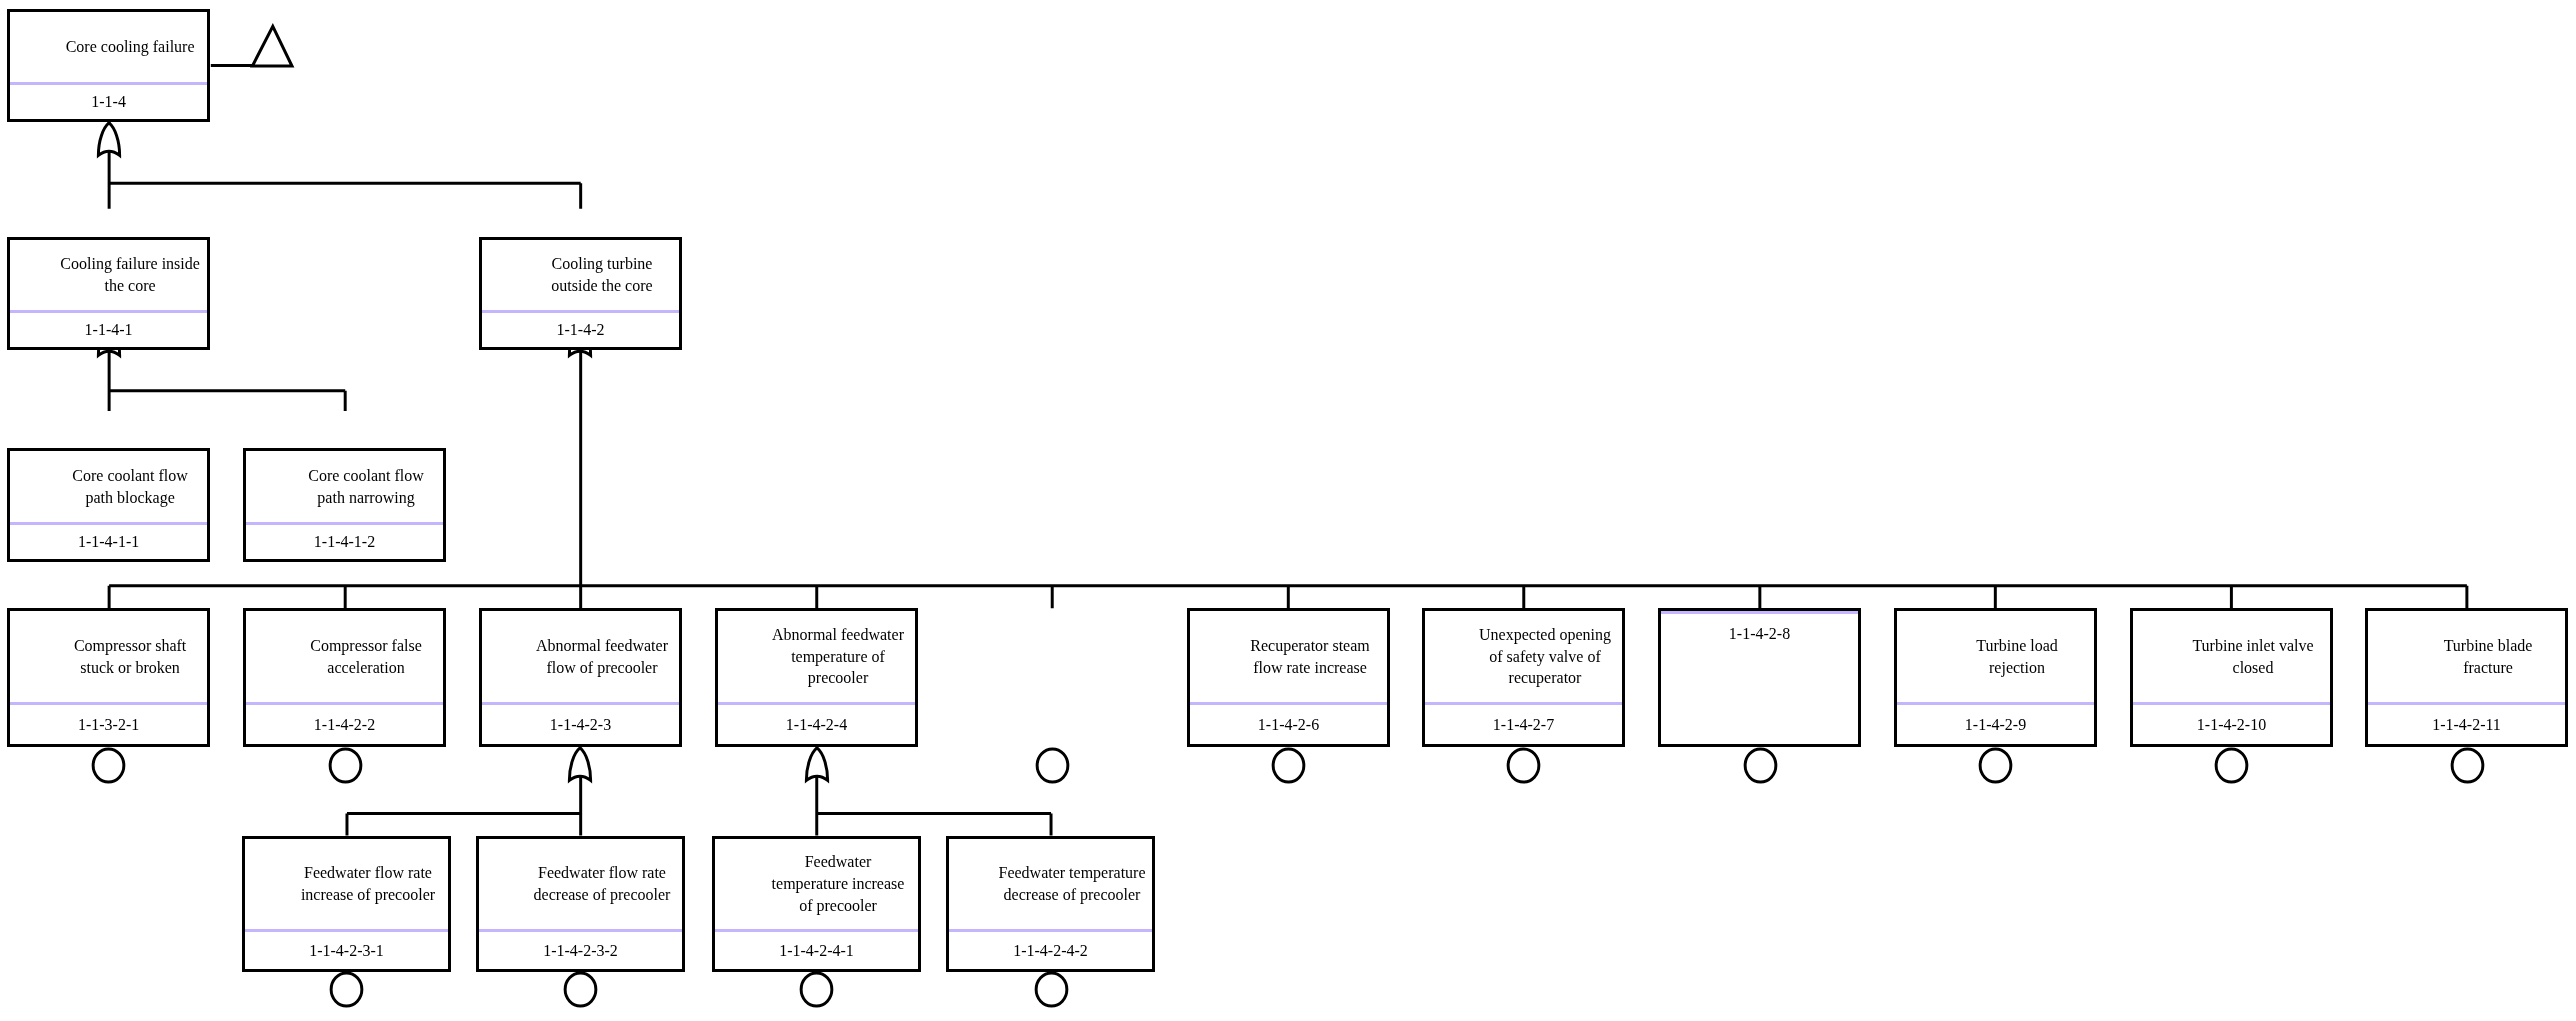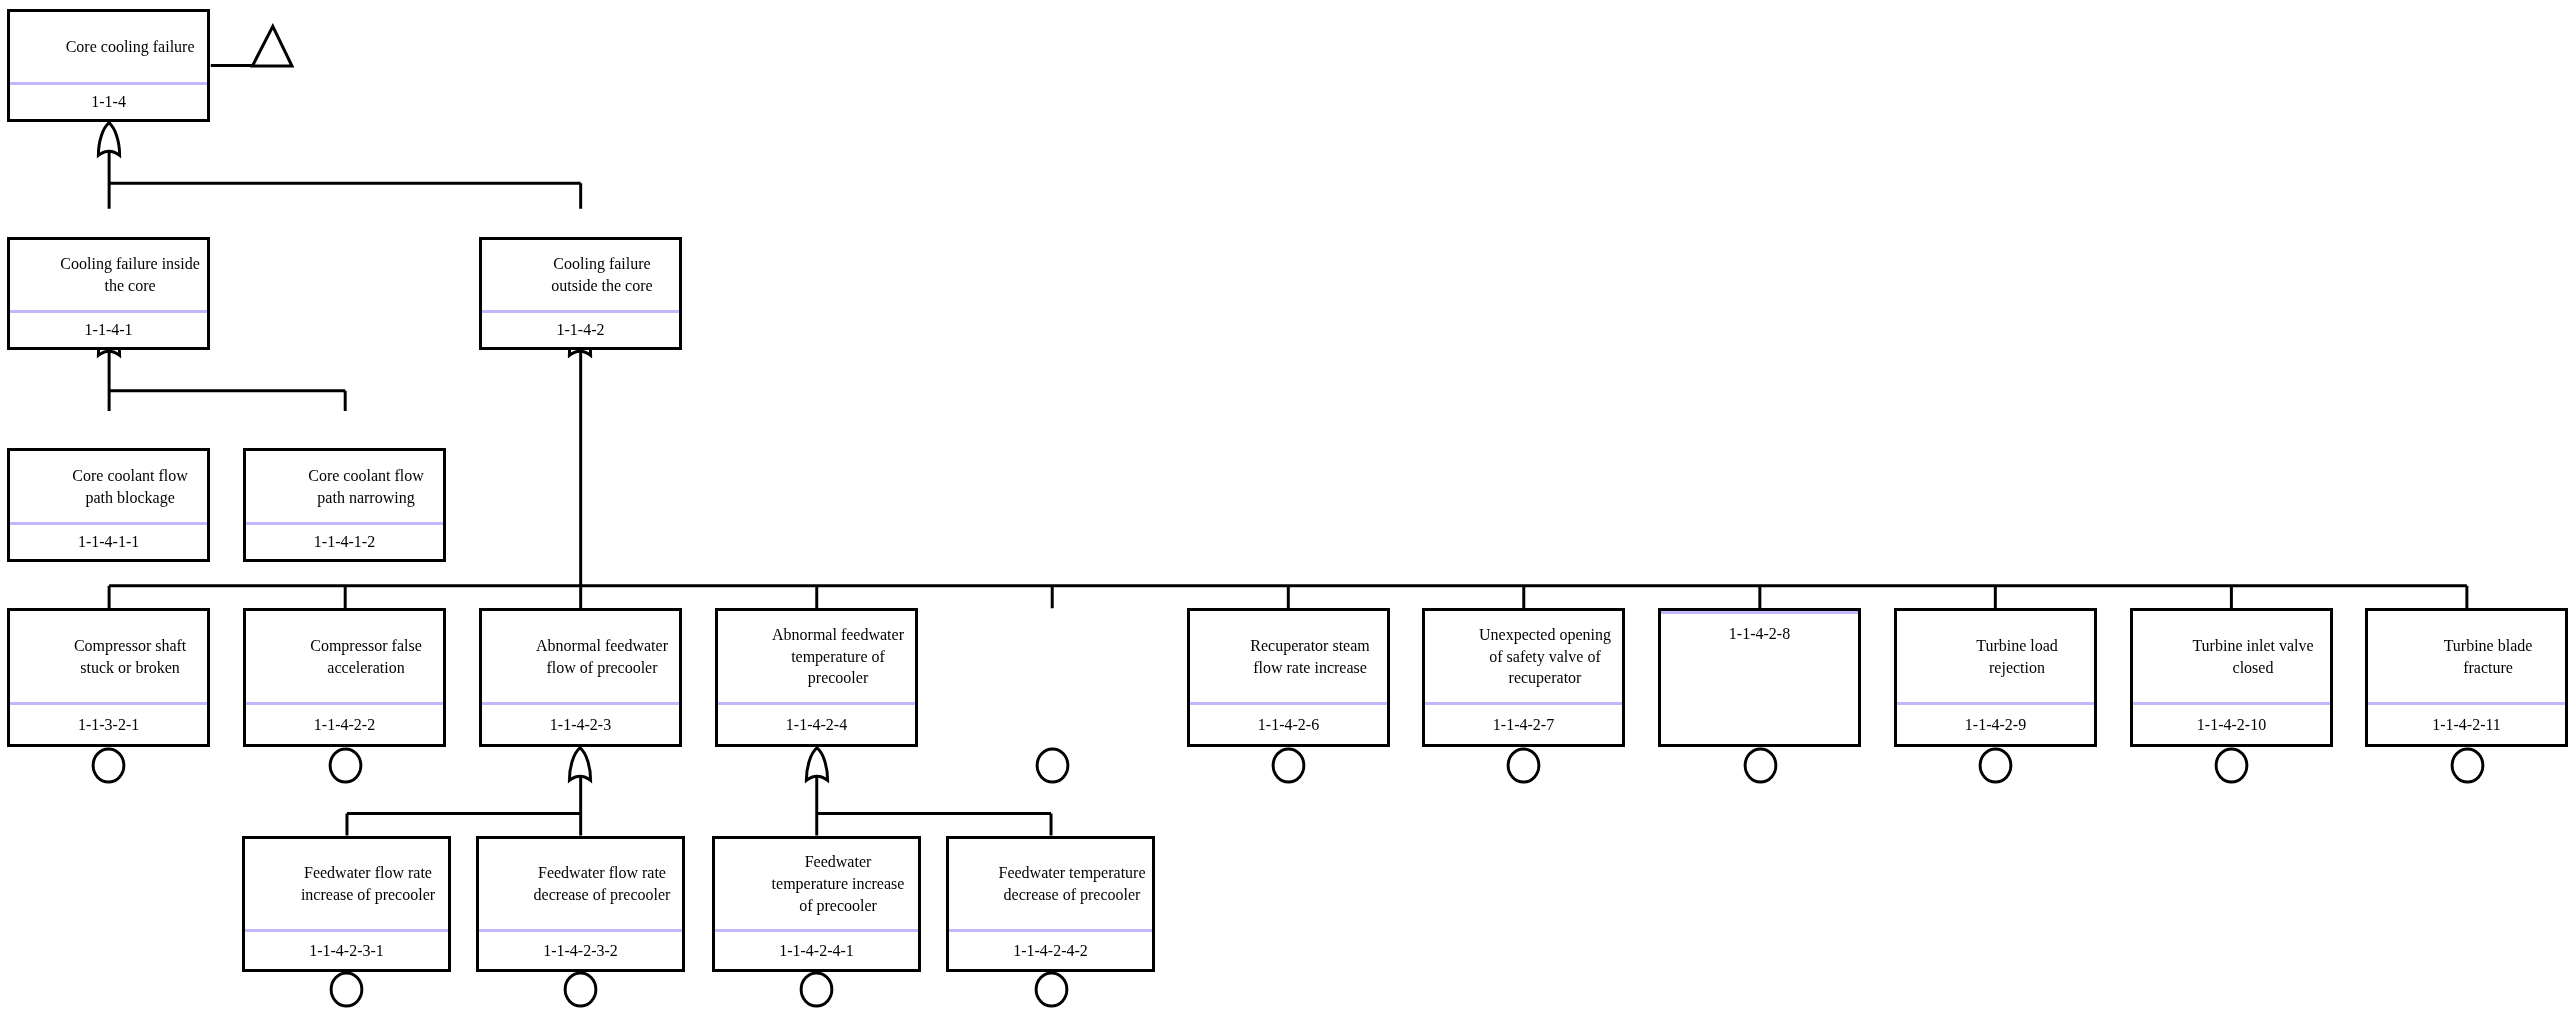--- a/index.html
+++ b/index.html
@@ -114,21 +114,21 @@
     <div class="title">Core cooling failure</div>
     <div class="label">1-1-4</div>
   </div>
 
   <div class="node row-l2" style="left:7.1px">
     <div class="title">Cooling failure inside
 the core</div>
     <div class="label">1-1-4-1</div>
   </div>
   <div class="node row-l2" style="left:479px">
-    <div class="title">Cooling failure
+    <div class="title">Cooling turbine
 outside the core</div>
     <div class="label">1-1-4-2</div>
   </div>
 
   <div class="node row-l3" style="left:7.1px">
     <div class="title">Core coolant flow
 path blockage</div>
     <div class="label">1-1-4-1-1</div>
   </div>
   <div class="node row-l3" style="left:243px">

